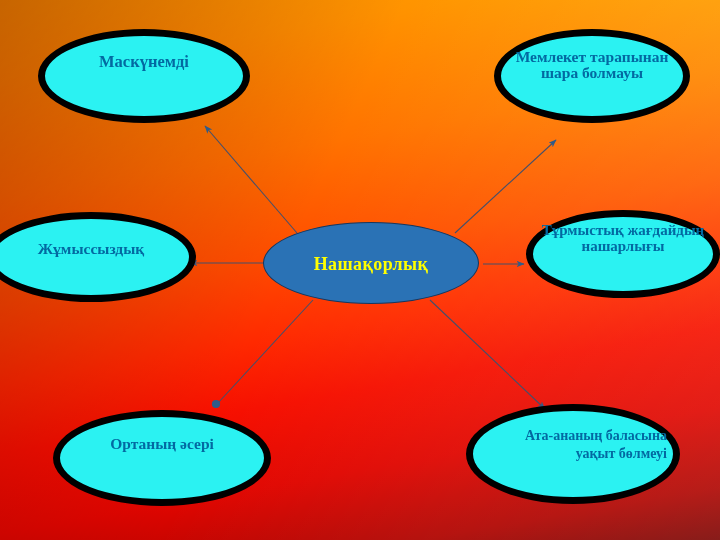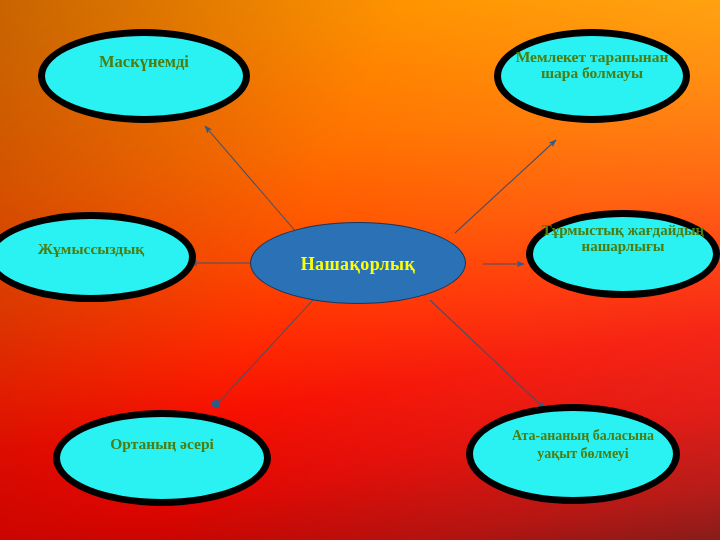--- a/index.html
+++ b/index.html
@@ -51,21 +51,21 @@
 
   
   .node {
     position: absolute;
     z-index: 3;
     display: flex;
     align-items: center;
     justify-content: center;
     box-sizing: border-box;
     text-align: center;
-    color: #4d7c0f;
+    color: #0369a1;
     font-weight: bold;
     line-height: 1.06;
   }
   .node .cap {
     display: block;
     width: 100%;
     padding: 0 6px;
     box-sizing: border-box;
   }
   .satellite {
@@ -109,27 +109,27 @@
   }
   #node-ortanyn .cap { transform: translateY(-14px); }
 
   #node-ata-ananyn {
     left: 466px; top: 404px; width: 214px; height: 100px;
     font-size: 14px;
     align-items: flex-start;
   }
   #node-ata-ananyn .cap {
     transform: translateY(16px);
-    text-align: center;
+    text-align: right;
     padding-left: 26px;
     line-height: 1.30;
   }
 
   #node-center {
-    left: 250px; top: 222px; width: 216px; height: 82px;
+    left: 263px; top: 222px; width: 216px; height: 82px;
     background: #2A72B5;
     border: 1.5px solid #17375E;
     border-radius: 50%;
     color: #FFFF00;
     font-size: 18px;
     letter-spacing: 0.4px;
     z-index: 4;
   }
   #node-center .cap { transform: translateY(1px); line-height: 1.12; }
 </style>

